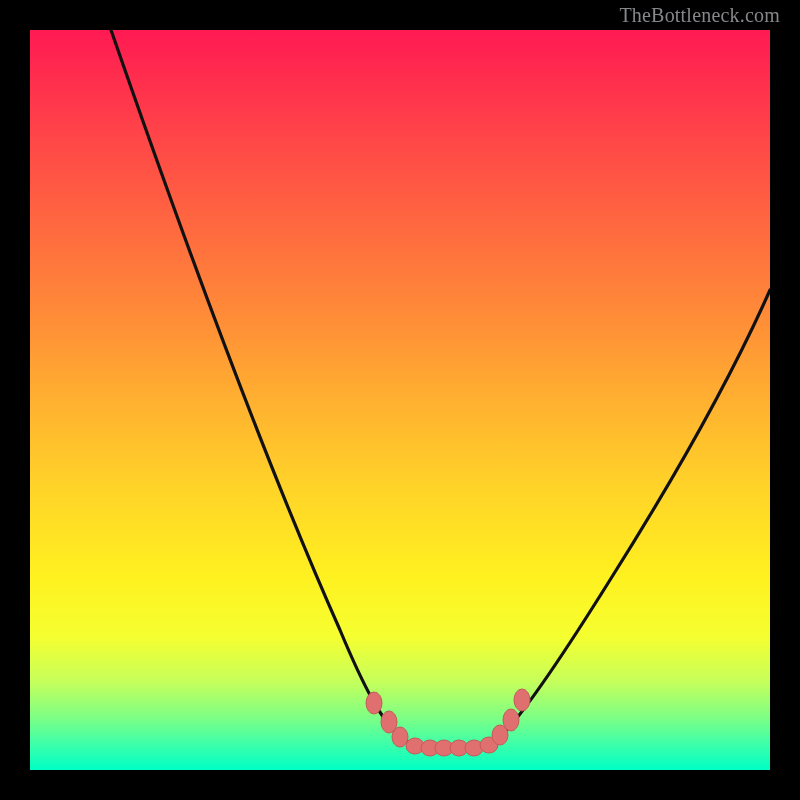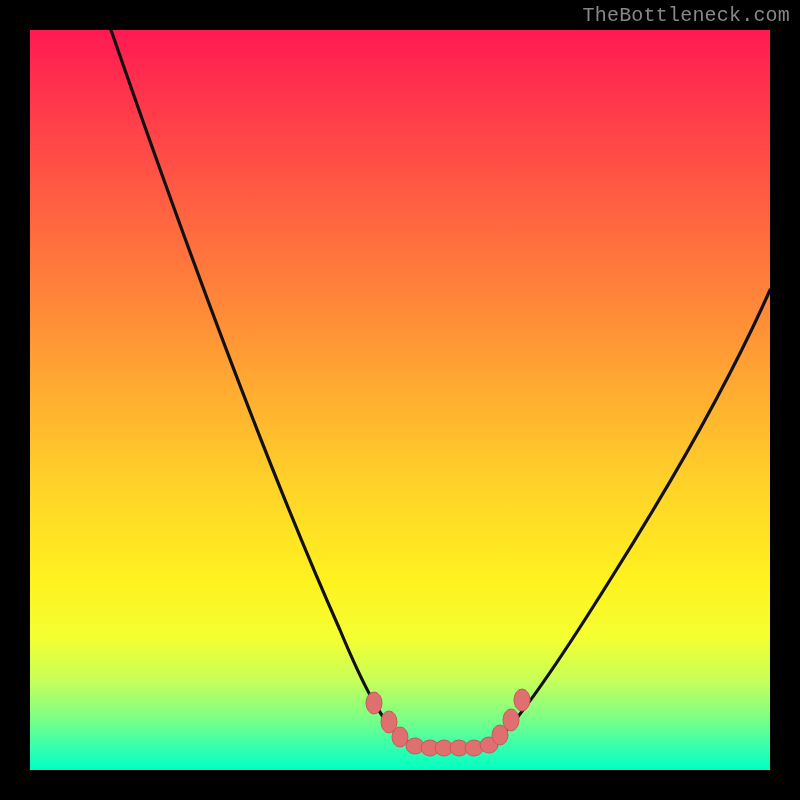--- a/index.html
+++ b/index.html
@@ -42,22 +42,22 @@
   svg.curve {
     position: absolute;
     left: 0;
     top: 0;
     width: 740px;
     height: 740px;
   }
   .watermark {
     position: absolute;
     top: 4px;
-    right: 10px;
-    font-family: Liberation Mono, monospace;
+    right: 20px;
+    font-family: Liberation Serif, serif;
     font-size: 20px;
     color: #86878a;
     font-weight: 400;
     letter-spacing: 0.2px;
   }
 </style>
 </head>
 <body>
 
 <div class="frame">

